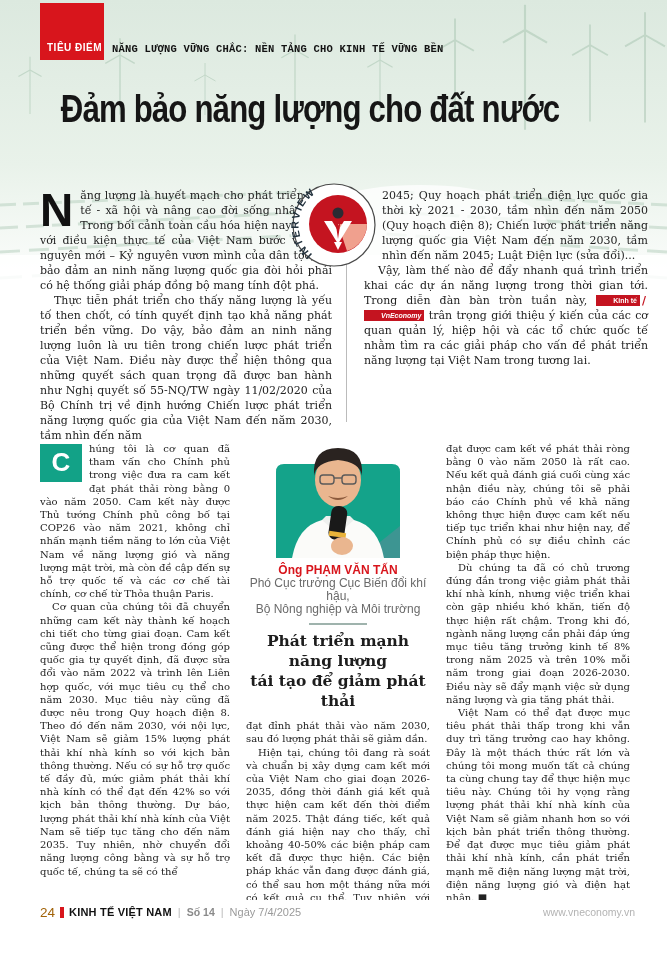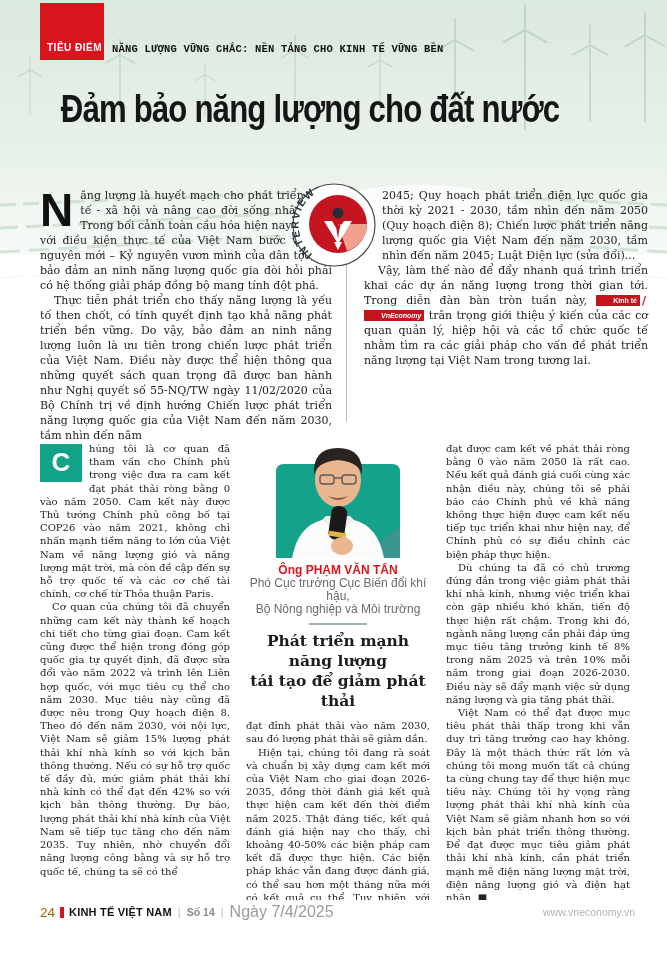--- a/index.html
+++ b/index.html
@@ -90,21 +90,21 @@
     font-size:15.5px; line-height:20px; color:#1d1d1d; margin-bottom:8px;
   }
   
   .footer{position:absolute; top:903px; left:40px; right:32px; height:18px; z-index:2;
     font-family:"Liberation Sans",sans-serif; display:flex; align-items:center;}
   .footer .pgnum{font-weight:normal; font-size:13.5px; color:#a16207;text-align:center;}
   .footer .redbar{display:inline-block; width:4px; height:11px; background:#d8151c; margin:0 5px;}
   .footer .brand{font-weight:bold; font-size:11px; color:#111; letter-spacing:.2px;}
   .footer .sep{color:#bbb; margin:0 6px; font-size:11px;}
   .footer .issue{font-weight:bold; font-size:10.5px; color:#8a8a8a;}
-  .footer .date{font-size:16px; color:#9a9a9a;}
+  .footer .date{font-size:11px; color:#9a9a9a;}
   .footer .site{margin-left:auto; font-size:10.5px; color:#b3b3b3;}
 </style>
 </head>
 <body>
 
 <div class="page">
 
   <svg class="header-art" viewBox="0 0 667 300" preserveAspectRatio="none" aria-hidden="true">
     <defs>
       <linearGradient id="hg" x1="0" y1="0" x2="0" y2="1">

